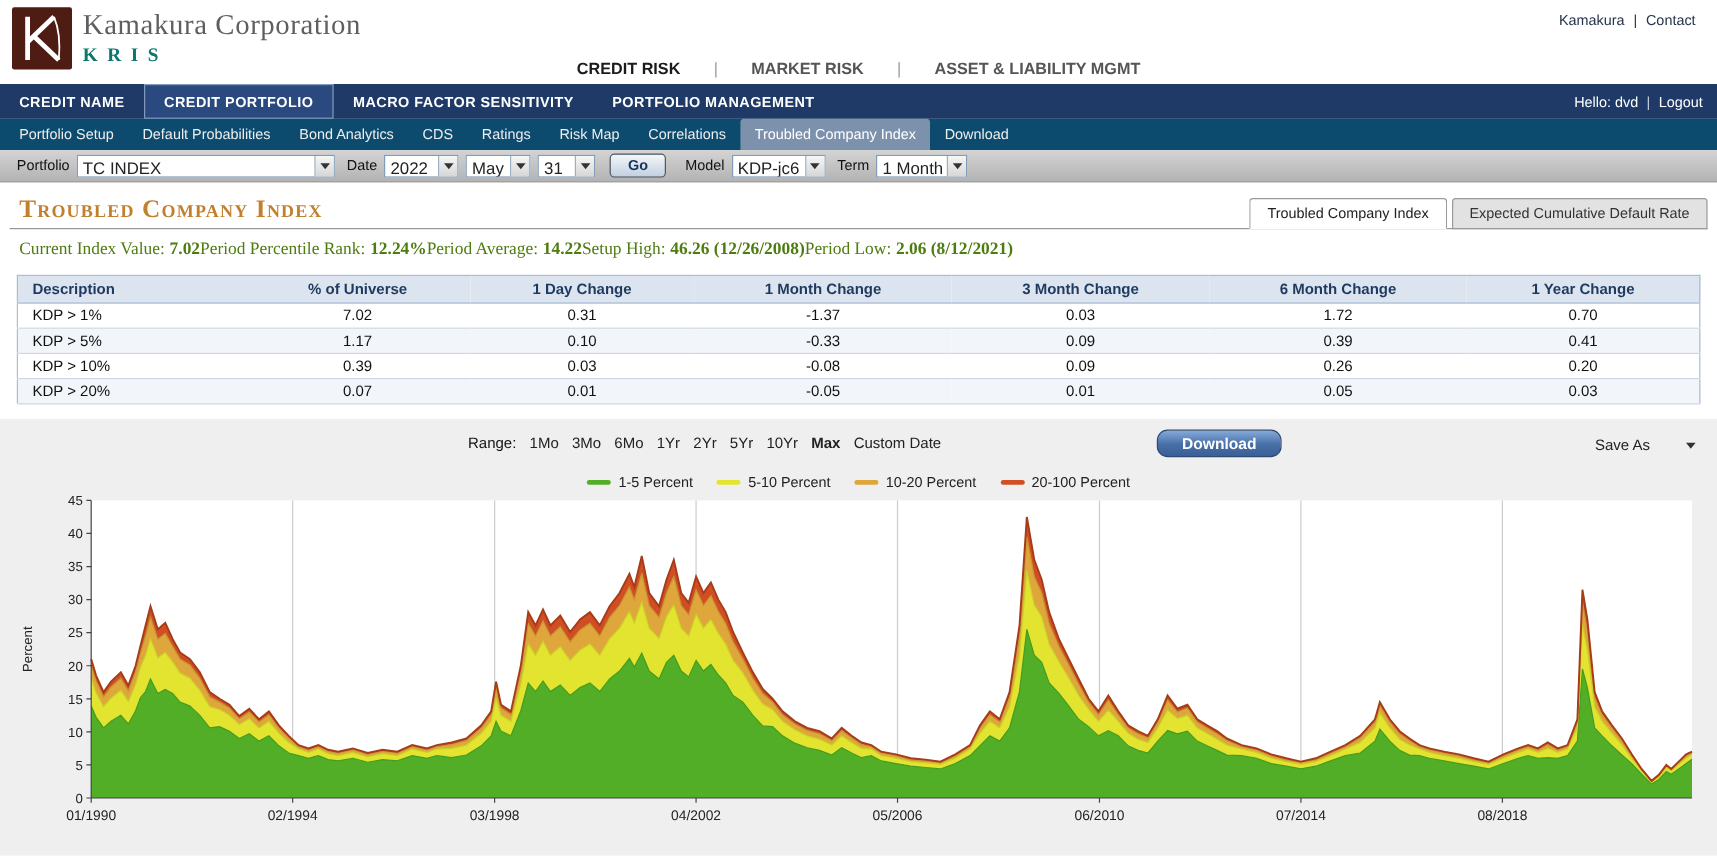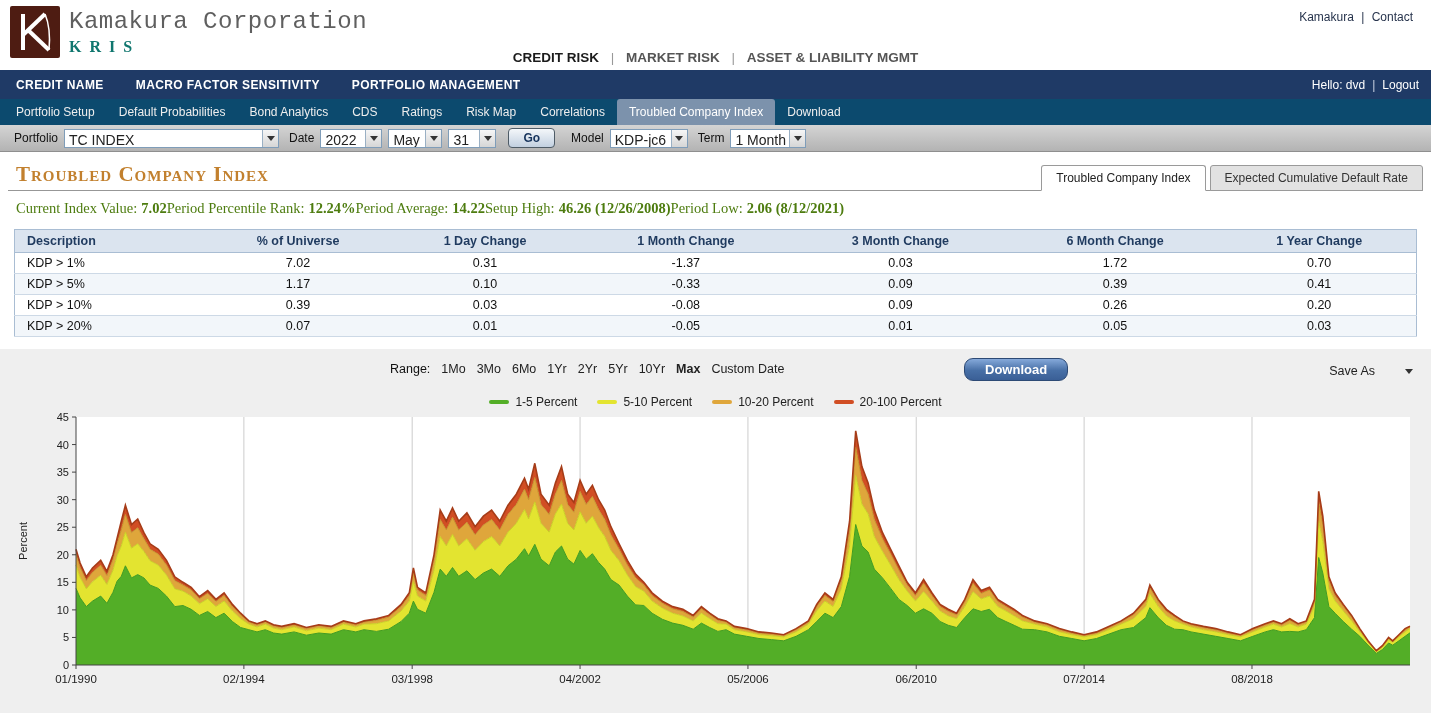--- a/index.html
+++ b/index.html
@@ -4,26 +4,26 @@
 <style>
   * { box-sizing: border-box; margin: 0; padding: 0; }
   body { font-family: "Liberation Sans", sans-serif; font-size: 12px; color: #222; background: #fff; }
   .app { width: 1431px; height: 713px; overflow: hidden; background: #fff; position: relative; }
 
   
   .top-header { position: relative; height: 70px; background: #fff; }
   .brand { position: absolute; left: 10px; top: 6px; display: flex; gap: 9px; }
   .logo { width: 50px; height: 52px; background: #4e1c12; border-radius: 2px; display: flex; align-items: center; justify-content: center; }
   .brand-text { padding-top: 2px; }
-  .brand-name { font-family: Liberation Mono, monospace; font-size: 24px; color: #5f5f5f; letter-spacing: 0.5px; }
+  .brand-name { font-family: Liberation Serif, serif; font-size: 24px; color: #5f5f5f; letter-spacing: 0.5px; }
   .brand-sub { font-family: "Liberation Serif", serif; font-size: 16px; font-weight: bold; color: #0f766e; letter-spacing: 8px; margin-top: 3px; }
   .top-links { position: absolute; top: 10px; right: 14px; font-size: 12px; color: #27344d; }
   .top-links a { color: #27344d; text-decoration: none; margin: 0 4px; cursor: pointer; }
   .product-nav { position: absolute; left: 0; right: 0; bottom: 5px; text-align: center; font-size: 13.5px; font-weight: bold; }
-  .product-nav .pn { margin: 0 8px; cursor: pointer; color: #555; }
+  .product-nav .pn { margin: 0 24px; cursor: pointer; color: #555; }
   .product-nav .pn.active { color: #1b1b1b; }
   .product-nav .sep { color: #999; font-weight: normal; }
 
   
   .main-nav { height: 29px; background: #1f3a66; display: flex; align-items: stretch; color: #fff; }
   .main-nav .mn-item { display: flex; align-items: center; padding: 0 16px; font-size: 12px; font-weight: bold; letter-spacing: 0.4px; cursor: pointer; }
   .main-nav .mn-item.active { background: #2a497e; border: 1px solid #8199bd; }
   .main-nav .mn-right { margin-left: auto; display: flex; align-items: center; padding-right: 12px; font-size: 12px; }
   .main-nav .mn-right .sep { margin: 0 7px; color: #c6d0e2; }
   .main-nav .mn-right span { cursor: default; }
@@ -104,20 +104,21 @@
       <span class="pn active">CREDIT RISK</span>
       <span class="sep">|</span>
       <span class="pn">MARKET RISK</span>
       <span class="sep">|</span>
       <span class="pn">ASSET &amp; LIABILITY MGMT</span>
     </nav>
   </header>
 
   <nav class="main-nav">
     <div class="mn-item">CREDIT NAME</div>
+    <div class="mn-item active">CREDIT PORTFOLIO</div>
     <div class="mn-item">MACRO FACTOR SENSITIVITY</div>
     <div class="mn-item">PORTFOLIO MANAGEMENT</div>
     <div class="mn-right">
       <span>Hello: dvd</span>
       <span class="sep">|</span>
       <span class="logout">Logout</span>
     </div>
   </nav>
 
   <nav class="sub-nav">

